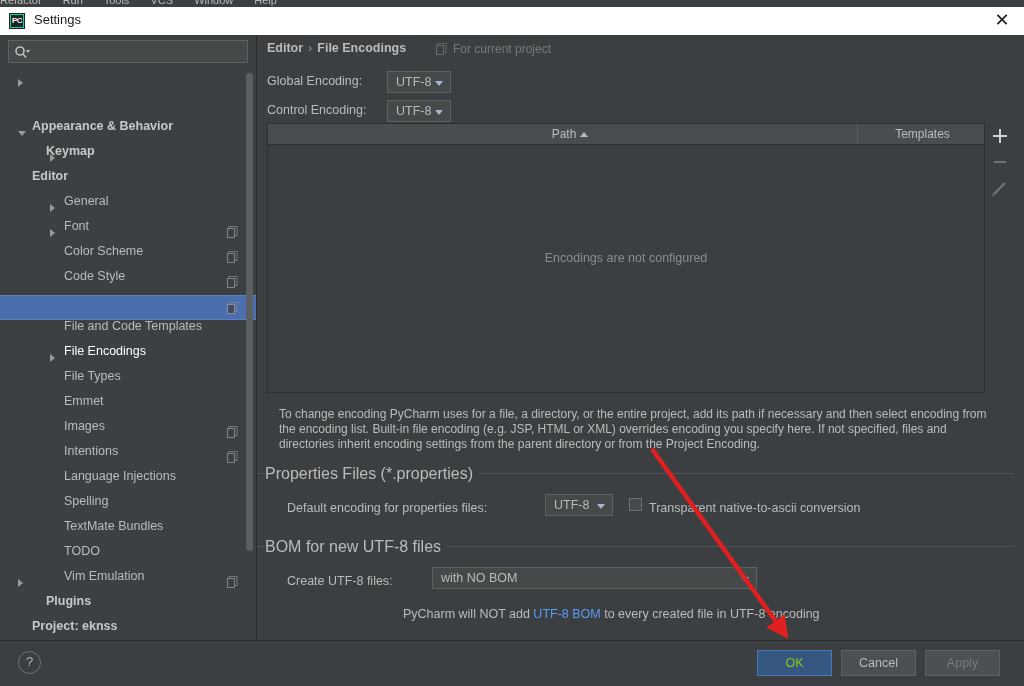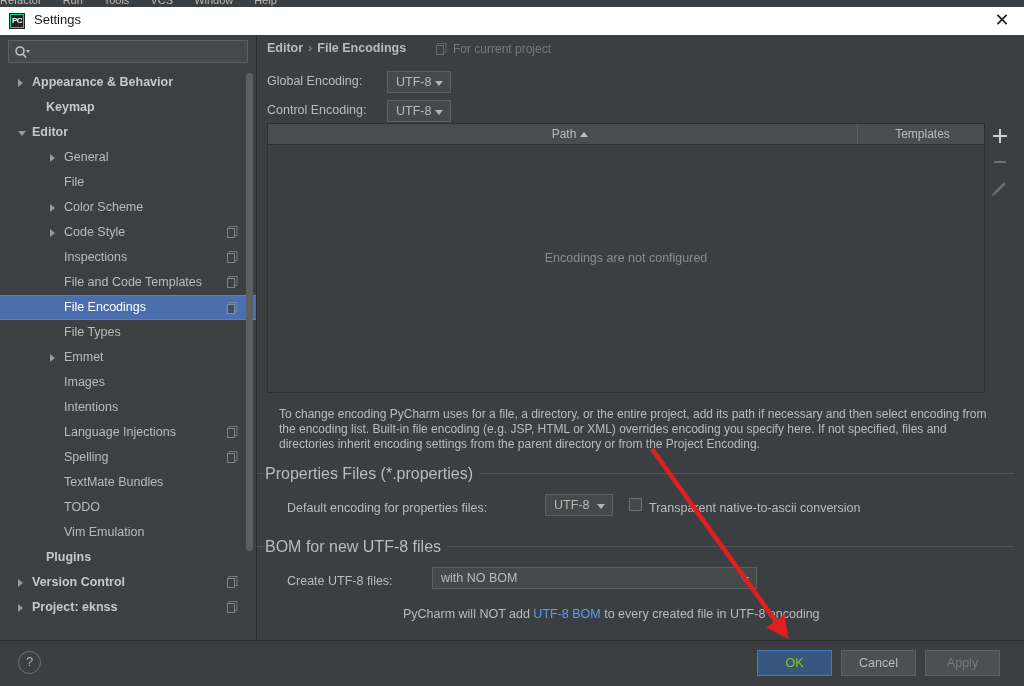--- a/index.html
+++ b/index.html
@@ -111,21 +111,21 @@
     border-top: 4px solid transparent;
     border-bottom: 4px solid transparent;
   }
   .tree-row .arrow.down {
     border-left: 4px solid transparent;
     border-right: 4px solid transparent;
     border-top: 5px solid #9a9a9a;
     border-bottom: 0;
     top: 11px;
   }
-  .tree-row .lbl { position: absolute; }
+  .tree-row .lbl { position: absolute; margin-top: 44px; }
   .tree-row .cfg-icon {
     position: absolute; right: 18px; top: 6px; width: 11px; height: 12px;
     opacity: .75;
   }
   .sb-scroll {
     position: absolute; right: 3px; top: 38px; width: 7px; height: 478px;
     background: #5a5f62; border-radius: 4px;
   }
 
   
@@ -303,21 +303,21 @@
           </div>
           <div class="tree-row bold">
             <span class="arrow down" style="left: 18px;"></span>
             <span class="lbl" style="left: 32px;">Editor</span>
           </div>
           <div class="tree-row">
             <span class="arrow" style="left: 50px;"></span>
             <span class="lbl" style="left: 64px;">General</span>
           </div>
           <div class="tree-row">
-            <span class="lbl" style="left: 64px;">File</span>
+            <span class="lbl" style="left: 64px;">Font</span>
           </div>
           <div class="tree-row">
             <span class="arrow" style="left: 50px;"></span>
             <span class="lbl" style="left: 64px;">Color Scheme</span>
           </div>
           <div class="tree-row">
             <span class="arrow" style="left: 50px;"></span>
             <span class="lbl" style="left: 64px;">Code Style</span>
             <svg class="cfg-icon" viewBox="0 0 11 12">
               <rect x="2" y="0.5" width="8" height="9" fill="none" stroke="#8a8a8a" stroke-width="1"></rect>
@@ -376,28 +376,20 @@
             <span class="lbl" style="left: 64px;">TextMate Bundles</span>
           </div>
           <div class="tree-row">
             <span class="lbl" style="left: 64px;">TODO</span>
           </div>
           <div class="tree-row">
             <span class="lbl" style="left: 64px;">Vim Emulation</span>
           </div>
           <div class="tree-row bold">
             <span class="lbl" style="left: 46px;">Plugins</span>
-          </div>
-          <div class="tree-row bold">
-            <span class="arrow" style="left: 18px;"></span>
-            <span class="lbl" style="left: 32px;">Version Control</span>
-            <svg class="cfg-icon" viewBox="0 0 11 12">
-              <rect x="2" y="0.5" width="8" height="9" fill="none" stroke="#8a8a8a" stroke-width="1"></rect>
-              <rect x="0.5" y="2.5" width="7" height="9" fill="#3c4043" stroke="#9a9a9a" stroke-width="1"></rect>
-            </svg>
           </div>
           <div class="tree-row bold">
             <span class="arrow" style="left: 18px;"></span>
             <span class="lbl" style="left: 32px;">Project: eknss</span>
             <svg class="cfg-icon" viewBox="0 0 11 12">
               <rect x="2" y="0.5" width="8" height="9" fill="none" stroke="#8a8a8a" stroke-width="1"></rect>
               <rect x="0.5" y="2.5" width="7" height="9" fill="#3c4043" stroke="#9a9a9a" stroke-width="1"></rect>
             </svg>
           </div>
         </div>

